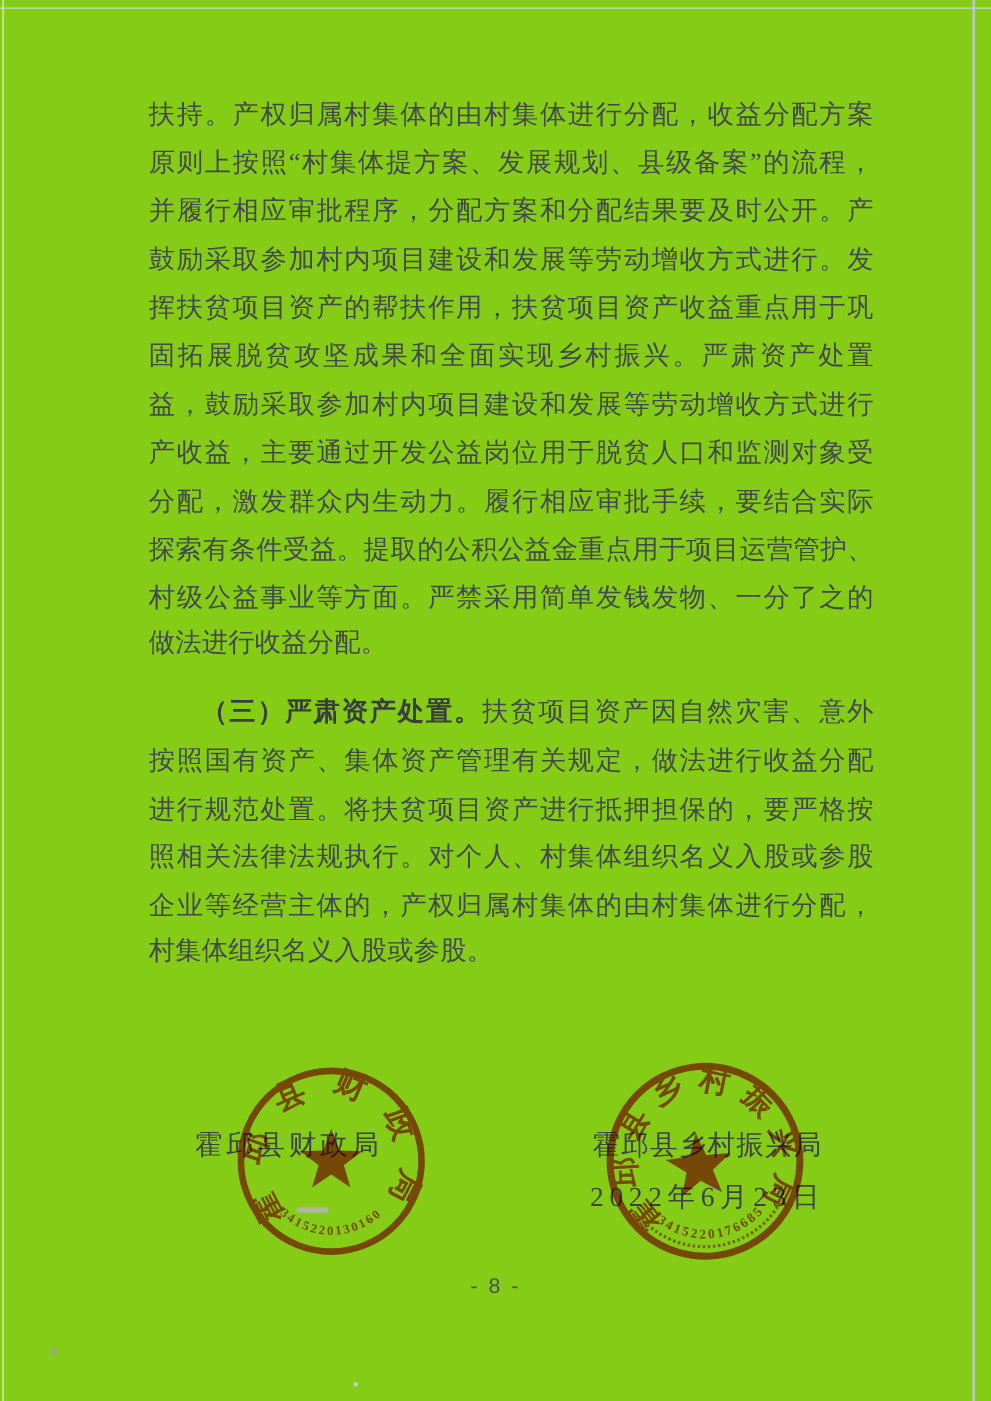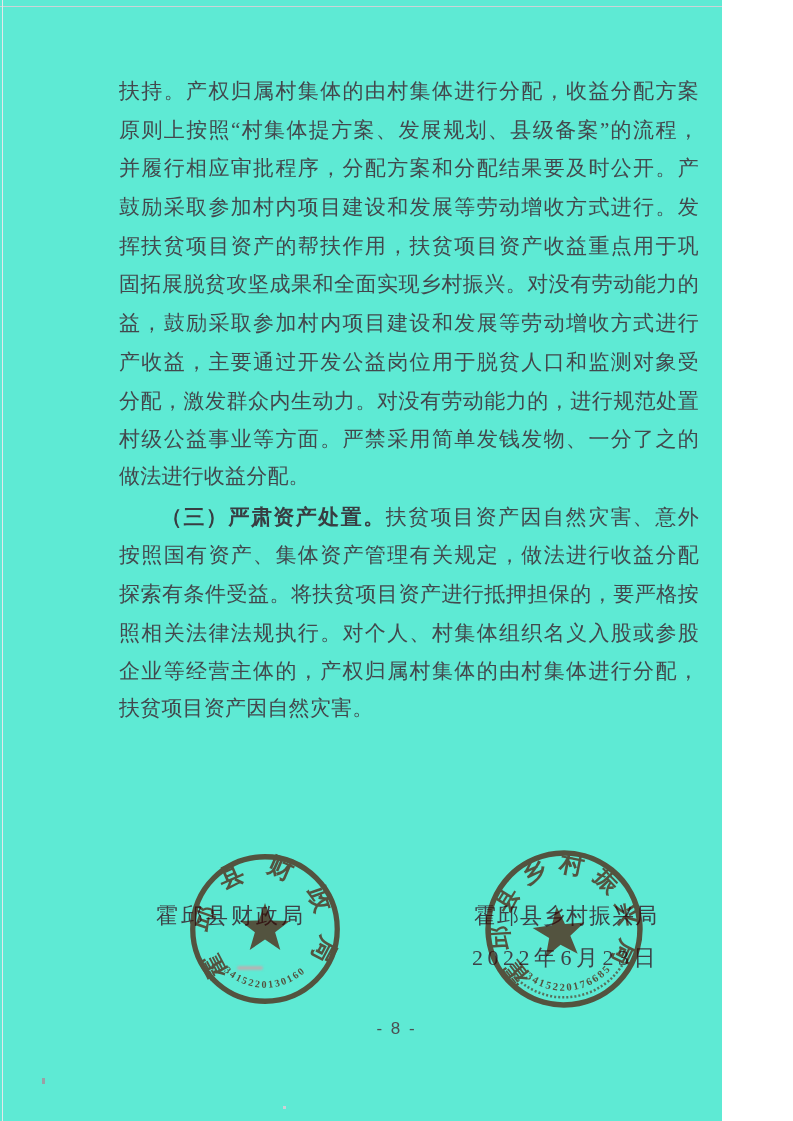--- a/index.html
+++ b/index.html
@@ -1,20 +1,20 @@
 <!DOCTYPE html>
 <html><head>
 <meta charset="utf-8">
 <style>
   html, body { margin: 0; padding: 0; background: #ffffff; }
   .page {
     position: relative;
-    width: 722px;
+    width: 793px;
     height: 1121px;
-    background: #5eead4;
+    background: #84cc16;
     overflow: hidden;
     font-family: "Liberation Serif", "DejaVu Serif", serif;
   }
 
   
   .edge-top    { position: absolute; left: 0; top: 6px; width: 793px; height: 1px; background: #ccd3d7; }
   .edge-right  { position: absolute; top: 0; left: 778px; width: 2px; height: 1121px; background: #b9c7c7; }
   .edge-left   { position: absolute; top: 0; left: 2px; width: 1px; height: 1121px; background: #e4e8ea; }
   .speck-1 { position: absolute; left: 42px;  top: 1078px; width: 3px; height: 6px; background: #9aa0a5; }
   .speck-2 { position: absolute; left: 283px; top: 1106px; width: 3px; height: 3px; background: #ccd1d5; }
@@ -27,21 +27,21 @@
     left: 119px;
     top: 72px;
     width: 580px;
     font-size: 21px;
     line-height: 38.7px;
     color: #43484d;
     letter-spacing: 0.2px;
   }
   .tline { height: 38.7px; text-align: justify; text-align-last: justify; white-space: nowrap; overflow: visible; }
   .tline.pend  { text-align-last: left; font-family: Liberation Mono, monospace; }
-  .tline.indent { padding-left: 42px; }
+  .tline.indent { padding-left: 42px; margin-top: 14px; }
   .lead-bold { font-weight: bold; color: #383d42; }
 
   
   .sig { position: absolute; font-size: 22px; line-height: 26px; color: #3d4247; }
   .sig-left  { left: 156px; top: 903px; letter-spacing: 3px; }
   .sig-right { left: 474px; top: 903px; letter-spacing: 1px; }
   .sig-date  { left: 472px; top: 945px; letter-spacing: 4.5px; }
 
   
   .seal { position: absolute; mix-blend-mode: multiply; opacity: 0.92; }
@@ -69,35 +69,36 @@
   <div class="edge-left"></div>
   <div class="speck-1"></div>
   <div class="speck-2"></div>
 
   <div class="bodytext">
     <div class="tline">扶持。产权归属村集体的由村集体进行分配，收益分配方案</div>
     <div class="tline">原则上按照“村集体提方案、发展规划、县级备案”的流程，</div>
     <div class="tline">并履行相应审批程序，分配方案和分配结果要及时公开。产</div>
     <div class="tline">鼓励采取参加村内项目建设和发展等劳动增收方式进行。发</div>
     <div class="tline">挥扶贫项目资产的帮扶作用，扶贫项目资产收益重点用于巩</div>
-    <div class="tline">固拓展脱贫攻坚成果和全面实现乡村振兴。对没有劳动能力的</div>
+    <div class="tline">固拓展脱贫攻坚成果和全面实现乡村振兴。严肃资产处置</div>
     <div class="tline">益，鼓励采取参加村内项目建设和发展等劳动增收方式进行</div>
     <div class="tline">产收益，主要通过开发公益岗位用于脱贫人口和监测对象受</div>
-    <div class="tline">分配，激发群众内生动力。对没有劳动能力的，进行规范处置</div>
+    <div class="tline">分配，激发群众内生动力。履行相应审批手续，要结合实际</div>
+    <div class="tline">探索有条件受益。提取的公积公益金重点用于项目运营管护、</div>
     <div class="tline">村级公益事业等方面。严禁采用简单发钱发物、一分了之的</div>
     <div class="tline pend">做法进行收益分配。</div>
 
     <div class="tline indent">
       <span class="lead-bold">（三）严肃资产处置。</span><span>扶贫项目资产因自然灾害、意外</span>
     </div>
     <div class="tline">按照国有资产、集体资产管理有关规定，做法进行收益分配</div>
-    <div class="tline">探索有条件受益。将扶贫项目资产进行抵押担保的，要严格按</div>
+    <div class="tline">进行规范处置。将扶贫项目资产进行抵押担保的，要严格按</div>
     <div class="tline">照相关法律法规执行。对个人、村集体组织名义入股或参股</div>
     <div class="tline">企业等经营主体的，产权归属村集体的由村集体进行分配，</div>
-    <div class="tline pend">扶贫项目资产因自然灾害。</div>
+    <div class="tline pend">村集体组织名义入股或参股。</div>
   </div>
 
   <div class="sig sig-left">霍邱县财政局</div>
   <div class="sig sig-right">霍邱县乡村振兴局</div>
   <div class="sig sig-date">2022年6月23日</div>
   <div class="smudge"></div>
 
   <svg class="seal seal-left" viewBox="-82 -82 164 164">
     <defs>
       <path id="arcTopL" d="M -45.9 32.1 A 56 56 0 1 1 45.9 32.1" fill="none"></path>

